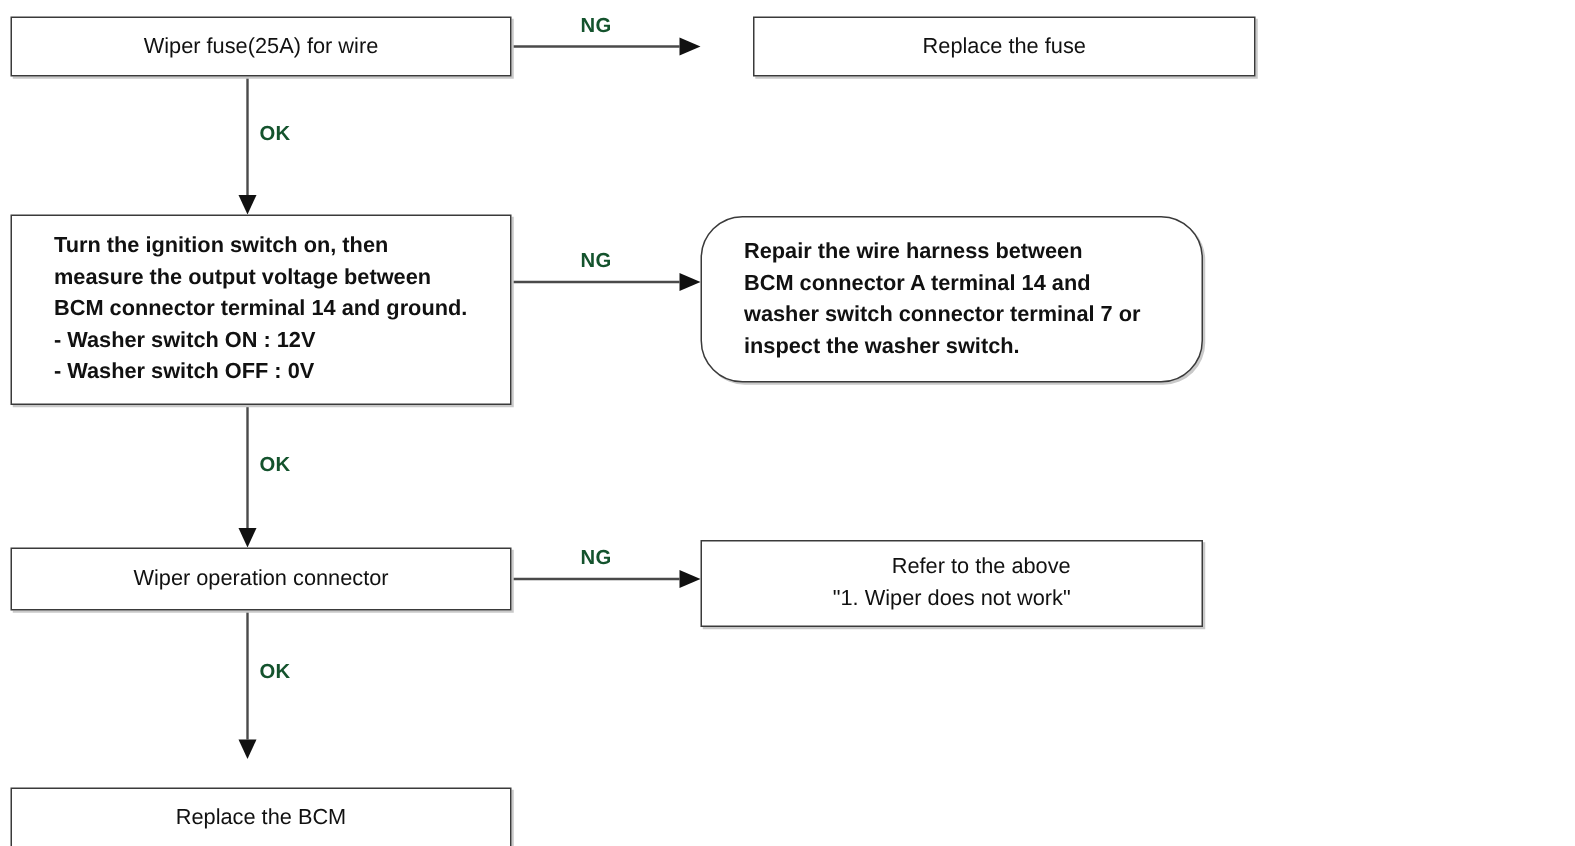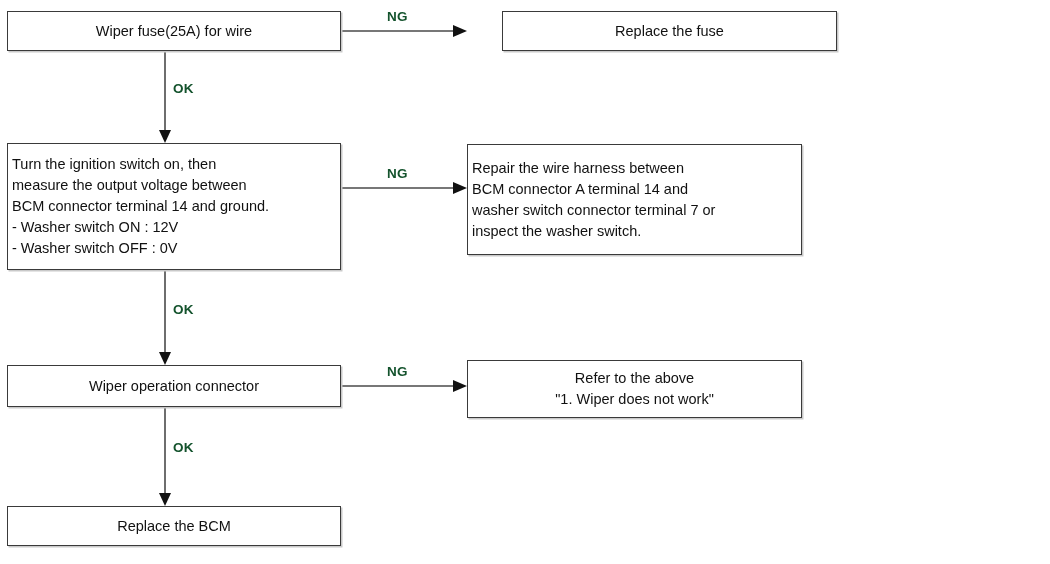--- a/index.html
+++ b/index.html
@@ -33,21 +33,22 @@
     display: flex;
     align-items: center;
     justify-content: center;
     text-align: center;
   }
   .node.leftalign {
     display: flex;
     align-items: center;
     justify-content: flex-start;
     text-align: left;
-    padding: 0 4px;
+    padding: 0 28px;
+    font-weight: bold;
   }
   .edge-label {
     position: absolute;
     font-size: 13.5px;
     font-weight: bold;
     color: #14532d;
     letter-spacing: 0.2px;
     white-space: nowrap;
   }
   svg.wires {
@@ -105,41 +106,41 @@
   <div class="edge-label" style="left:173px; top:81px;">OK</div>
 
   <div class="node leftalign" style="left:7px; top:143px; width:334px; height:127px;">
     <span class="txt">Turn the ignition switch on, then
 measure the output voltage between
 BCM connector terminal 14 and ground.
 - Washer switch ON : 12V
 - Washer switch OFF : 0V</span>
   </div>
 
-  <div class="node leftalign" style="left:467px; top:144px; width:335px; height:111px;">
+  <div class="node leftalign" style="left:467px; top:144px; width:335px; height:111px;border-radius:28px;">
     <span class="txt">Repair the wire harness between
 BCM connector A terminal 14 and
 washer switch connector terminal 7 or
 inspect the washer switch.</span>
   </div>
 
   <div class="edge-label" style="left:387px; top:166px;">NG</div>
 
   <div class="edge-label" style="left:173px; top:302px;">OK</div>
 
   <div class="node center" style="left:7px; top:365px; width:334px; height:42px;">
     <span class="txt">Wiper operation connector</span>
   </div>
 
-  <div class="node center" style="left:467px; top:360px; width:335px; height:58px;">
+  <div class="node center" style="left:467px; top:360px; width:335px; height:58px;text-align:right;">
     <span class="txt">Refer to the above
 "1. Wiper does not work"</span>
   </div>
 
   <div class="edge-label" style="left:387px; top:364px;">NG</div>
 
   <div class="edge-label" style="left:173px; top:440px;">OK</div>
 
-  <div class="node center" style="left:7px; top:506px; width:334px; height:40px;">
+  <div class="node center" style="left:7px; top:525px; width:334px; height:40px;">
     <span class="txt">Replace the BCM</span>
   </div>
 
 </div>
 
 </body></html>

